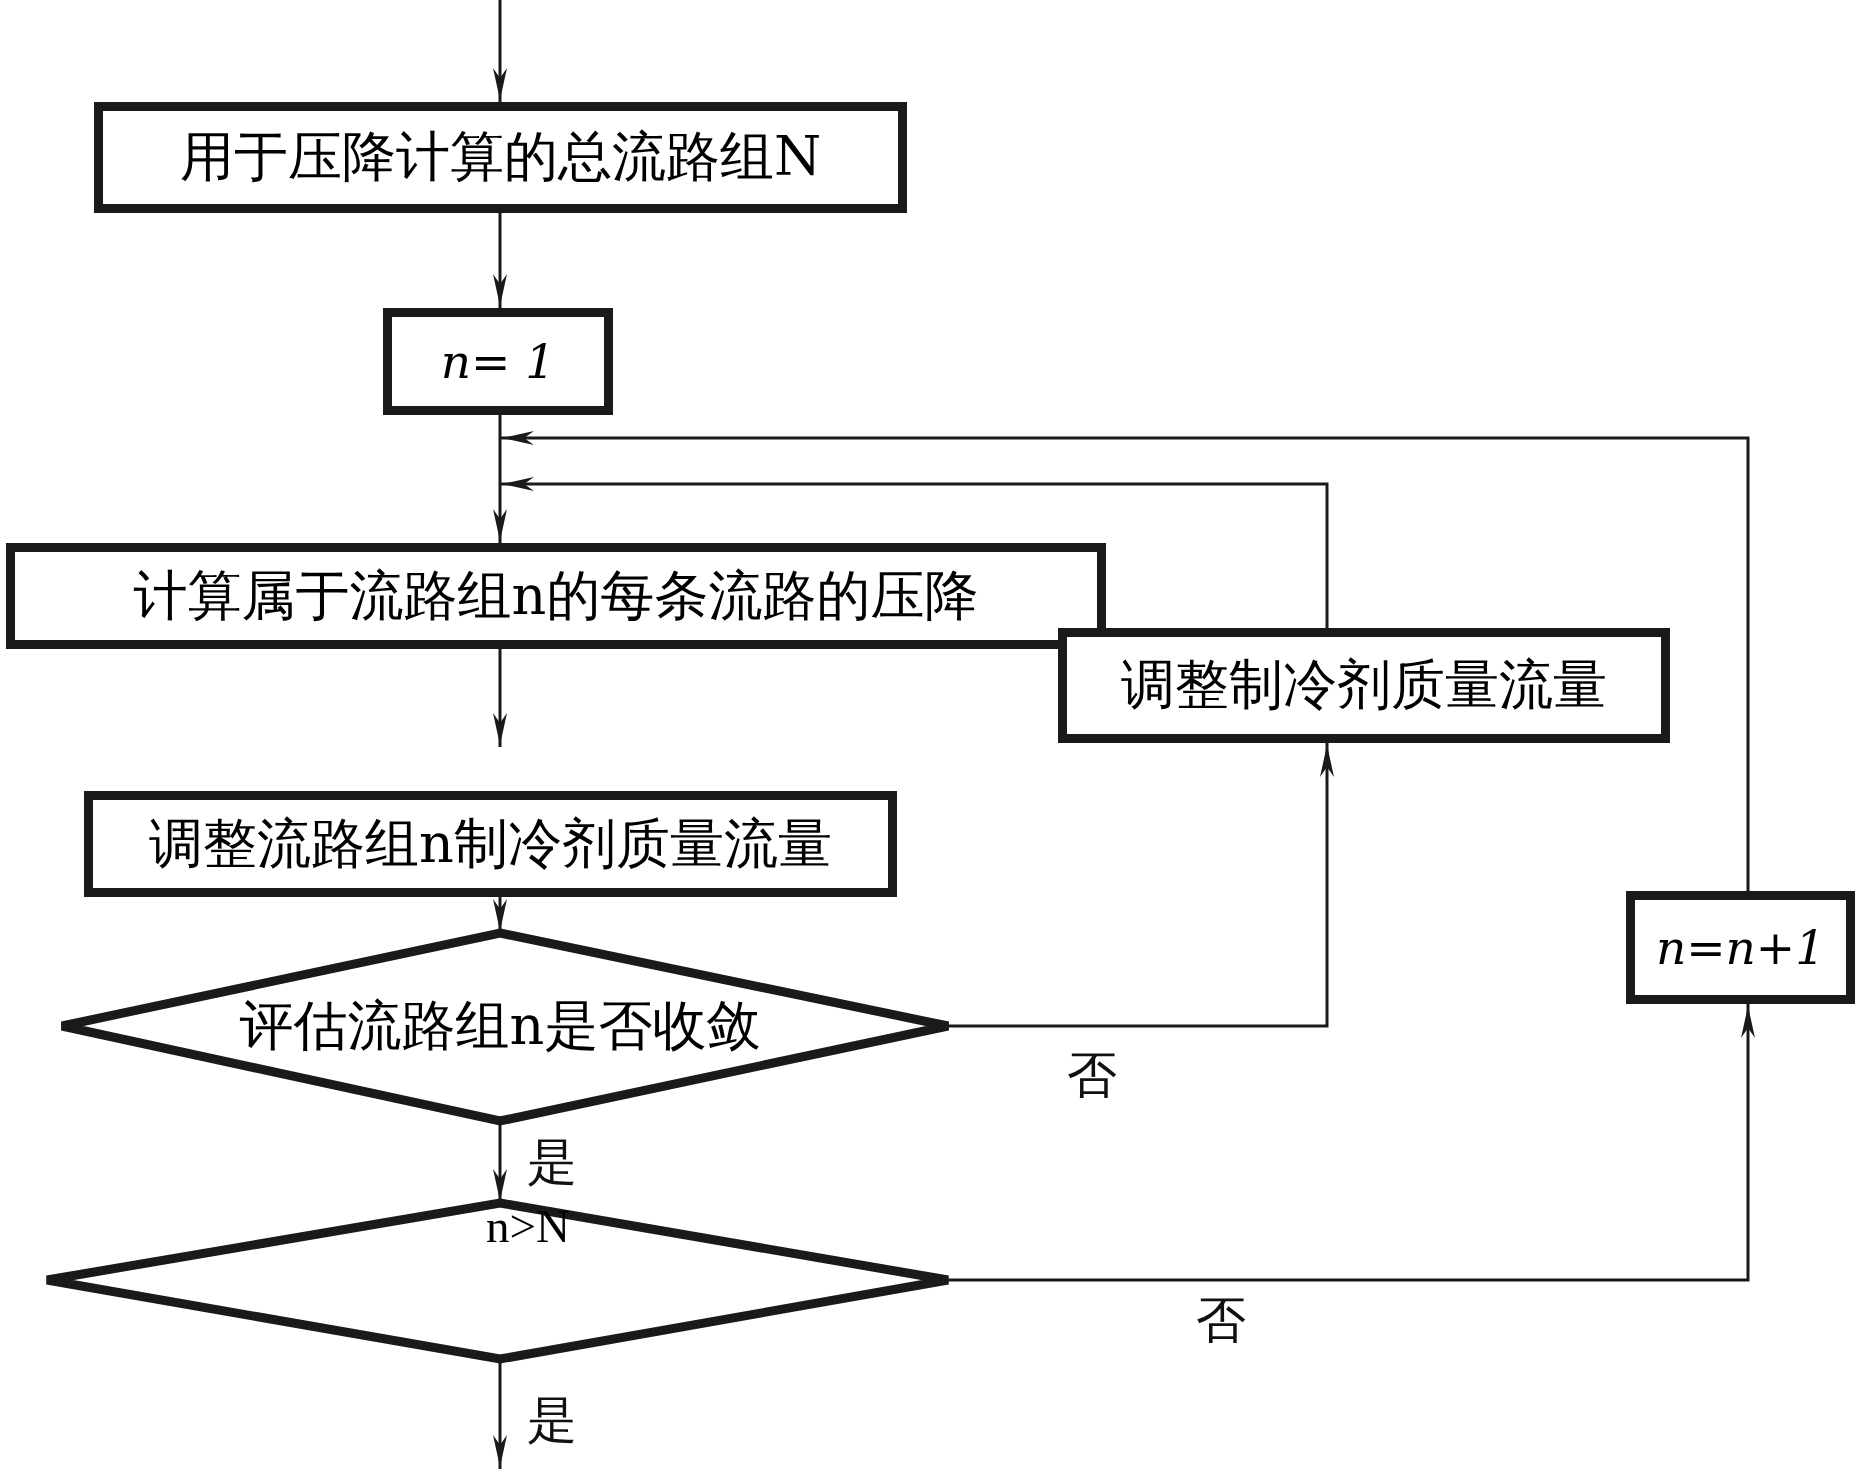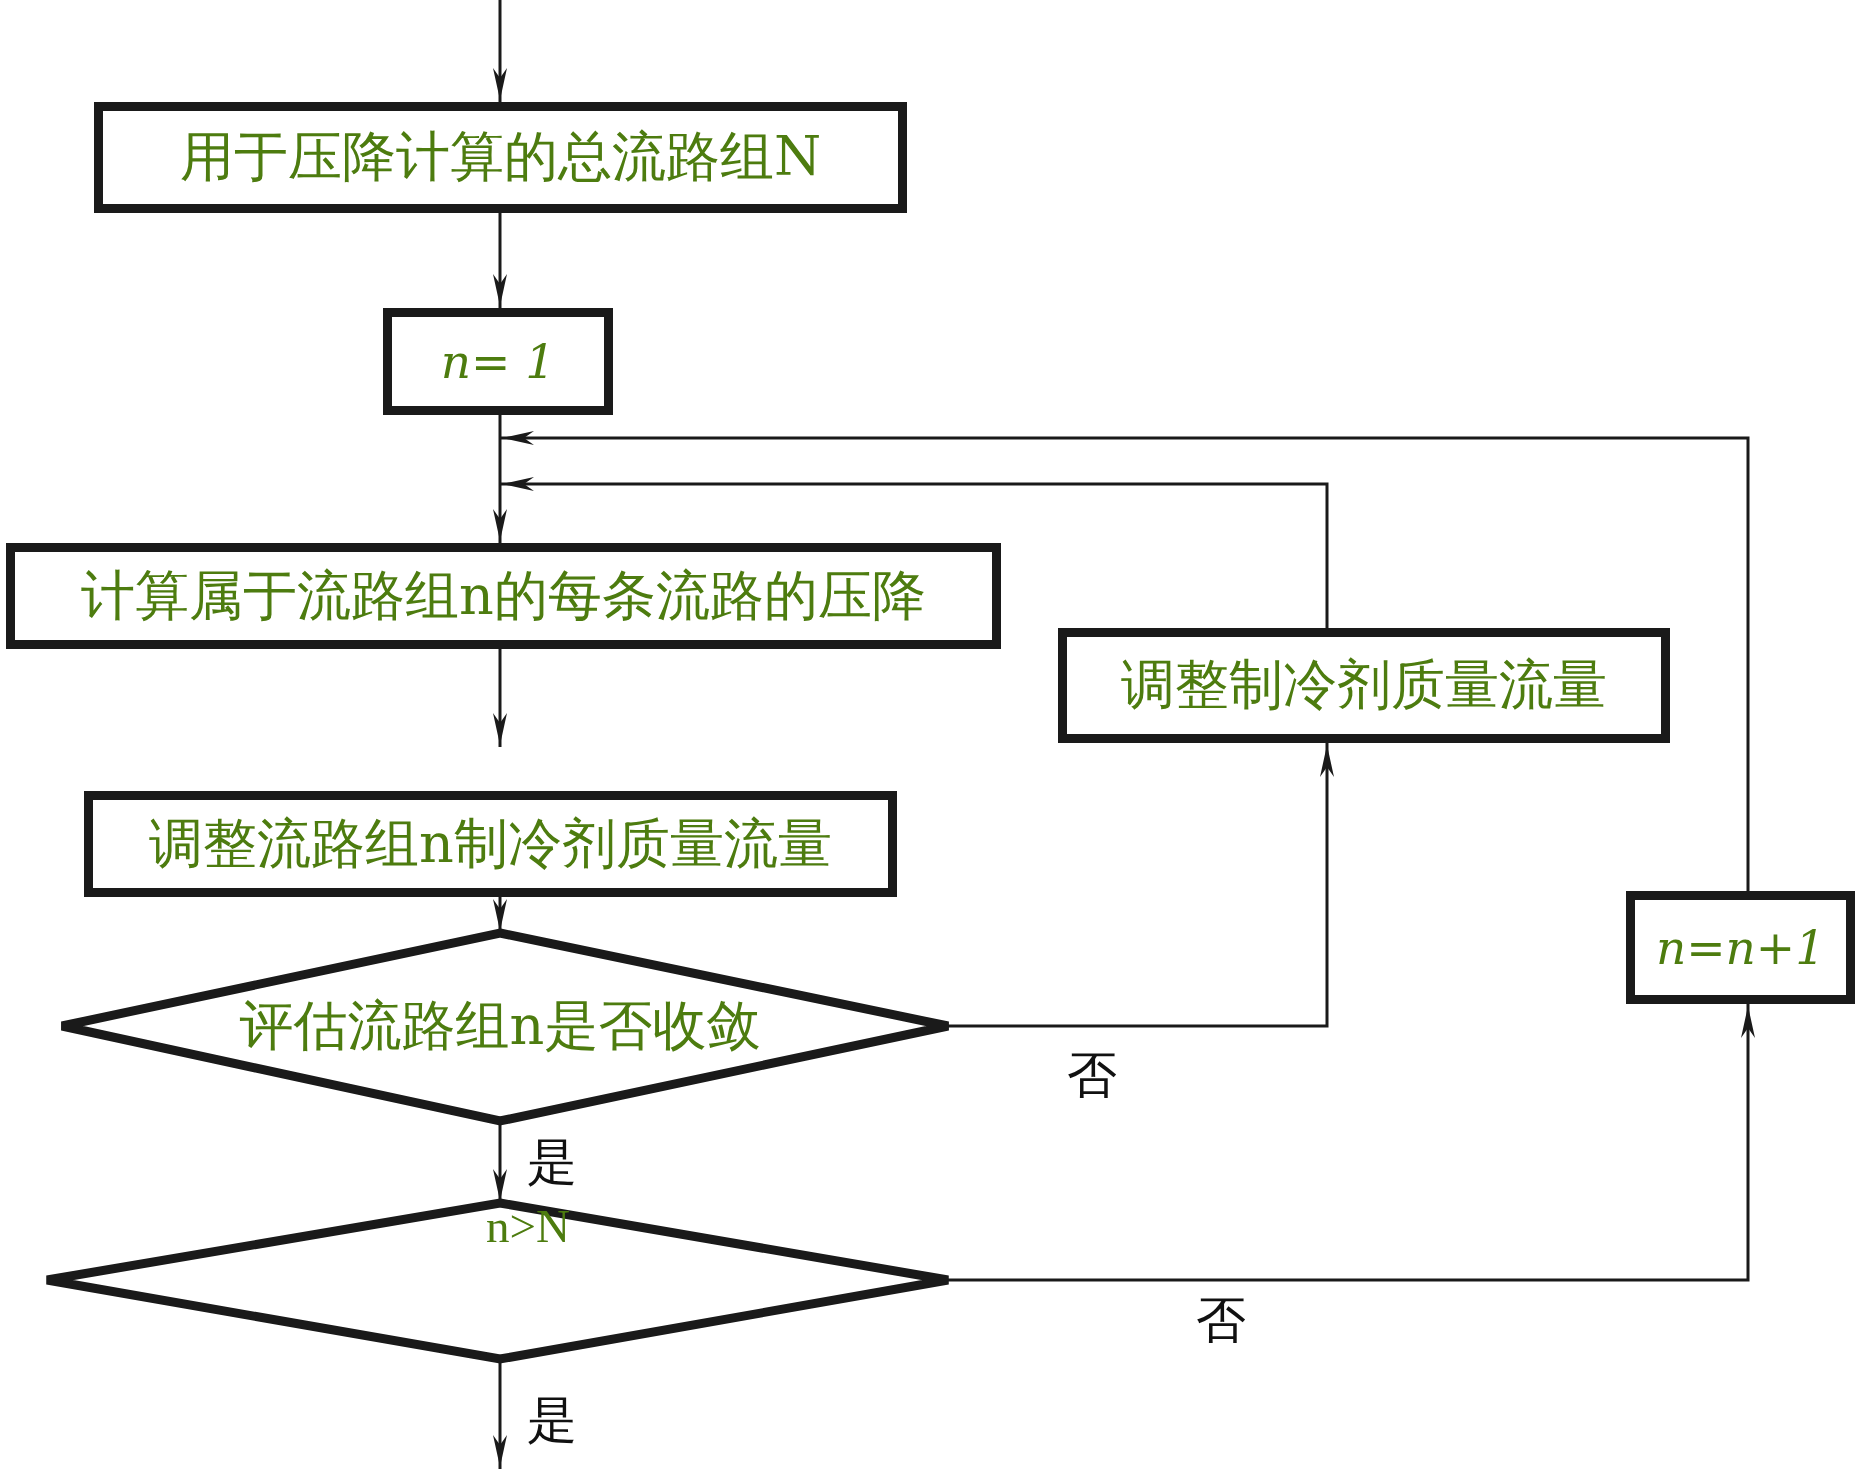--- a/index.html
+++ b/index.html
@@ -1,19 +1,19 @@
 <!DOCTYPE html>
 <html><head>
 <meta charset="utf-8">
 <style>
   html,body{margin:0;padding:0;background:#ffffff;}
   body{width:1858px;height:1469px;position:relative;overflow:hidden;font-family:"DejaVu Serif","Liberation Serif",serif;color:#111;}
   svg.wires{position:absolute;left:0;top:0;}
   .box{position:absolute;box-sizing:border-box;border:9px solid #1a1a1a;background:#fff;display:flex;align-items:center;justify-content:center;white-space:nowrap;}
-  .box span,.dtext{font-family:"DejaVu Serif","Liberation Serif",serif;color:#4d7c0f;}
+  .box span,.dtext{font-family:"DejaVu Serif","Liberation Serif",serif;color:#000000;}
   .cjk{font-size:54px;letter-spacing:0px;}
   .math{font-family:"Liberation Serif",serif;font-size:47px;}
   .dtext{position:absolute;white-space:nowrap;text-align:center;transform:translate(-50%,-50%);}
   .lbl{position:absolute;font-size:50px;transform:translate(-50%,-50%);}
 </style>
 </head>
 <body>
 
 <svg class="wires" width="1858" height="1469">
   <defs>
@@ -62,21 +62,21 @@
 </svg>
 
 <div class="box" style="left:94px;top:102px;width:813px;height:111px;">
   <span class="cjk">用于压降计算的总流路组N</span>
 </div>
 
 <div class="box" style="left:383px;top:308px;width:230px;height:107px;">
   <span class="math" style="font-style:italic;">n= 1</span>
 </div>
 
-<div class="box" style="left:6px;top:543px;width:995px;height:106px;">
+<div class="box" style="left:6px;top:543px;width:1100px;height:106px;">
   <span class="cjk">计算属于流路组n的每条流路的压降</span>
 </div>
 
 <div class="box" style="left:84px;top:747px;width:813px;height:106px;margin-top:44px;">
   <span class="cjk">调整流路组n制冷剂质量流量</span>
 </div>
 
 <div class="box" style="left:1058px;top:628px;width:612px;height:115px;">
   <span class="cjk">调整制冷剂质量流量</span>
 </div>

